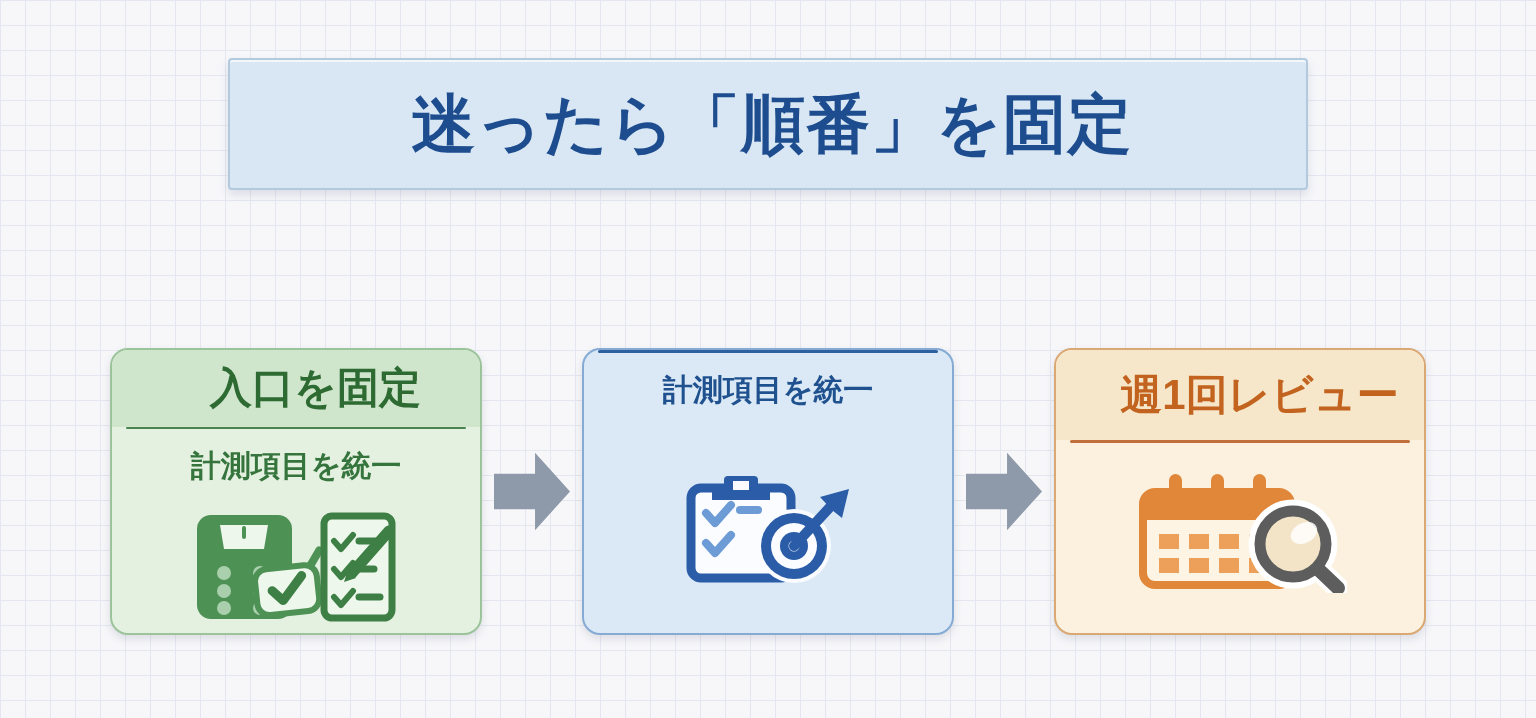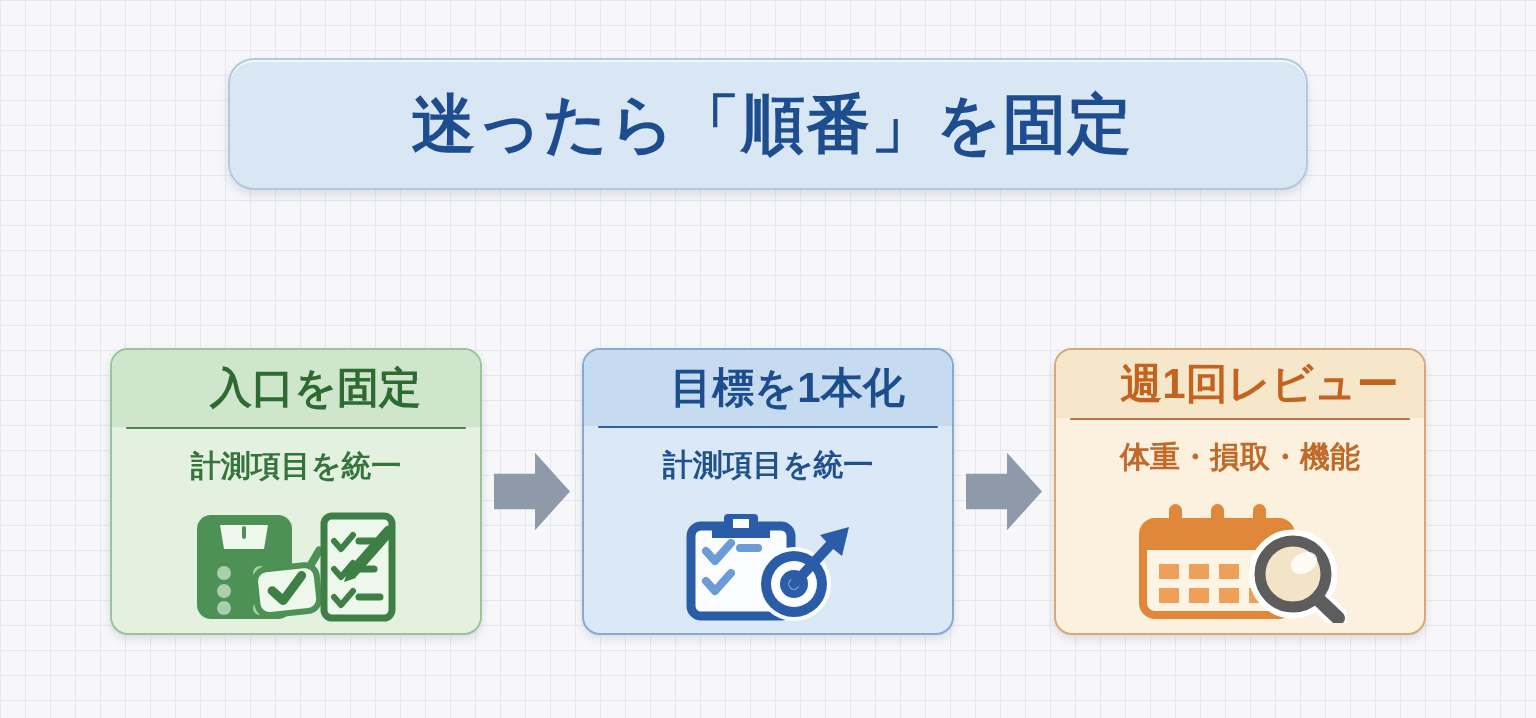--- a/index.html
+++ b/index.html
@@ -16,21 +16,21 @@
   }
 
   
   .banner {
     position: absolute;
     top: 58px; left: 50%;
     transform: translateX(-50%);
     width: 1080px; height: 132px;
     background: var(--banner-bg, #d9e7f5);
     border: 2px solid var(--banner-border, #b3cade);
-    border-radius: 26px;
+    border-radius: 4px;
     display: flex; align-items: center; justify-content: center;
     box-shadow: 0 5px 10px rgba(90,110,140,.18), inset 0 2px 0 rgba(255,255,255,.65);
     padding-left: 8px;
   }
   .banner-text {
     font-size: 64px;
     font-weight: 800;
     color: var(--banner-text, #1d4d8e);
     letter-spacing: 1px;
     white-space: nowrap;
@@ -149,23 +149,20 @@
           <line x1="156" y1="62" x2="193" y2="20" stroke="var(--icon-dark)" stroke-width="11" stroke-linecap="round"></line>
           <polygon points="148,71 160,67 152,58" fill="var(--icon-dark)"></polygon>
         </svg>
       </div>
     </div>
   </div>
 
   <div class="arrow"></div>
 
   <div class="card" id="card-1" style="--head: #c6dbef; --body: #dbe9f6; --border: #85abd4; --line: #2e5f9e; --title: #1c4d8e; --sub: #1f518f; --icon: #2a5ca8; --icon-light: #6d9bd6; --paper: #fafcff;">
-    <div class="card-head">
-      <div class="card-title">目標を1本化</div>
-    </div>
     <div class="card-sep"></div>
     <div class="card-body">
       <div class="card-sub">計測項目を統一</div>
       <div class="card-icon">
         <svg width="172" height="113" viewBox="0 0 172 113">
 
           <rect x="9" y="16" width="100" height="90" rx="10" fill="var(--paper)" stroke="var(--icon)" stroke-width="9"></rect>
           <rect x="30" y="17" width="58" height="11" fill="var(--icon)"></rect>
           <rect x="42" y="4" width="34" height="19" rx="4" fill="var(--icon)"></rect>
           <rect x="51" y="9" width="16" height="9" fill="var(--paper)"></rect>
@@ -188,21 +185,20 @@
   </div>
 
   <div class="arrow"></div>
 
   <div class="card" id="card-2" style="--head: #f7e7ca; --body: #fbf1de; --border: #d9a874; --line: #c0703a; --title: #c2641f; --sub: #c06a2a; --icon: #e0873a; --icon-light: #eda05a; --paper: #fdf4e4; --mag: #5d5d5d; --lens: #f3e4c8;">
     <div class="card-head">
       <div class="card-title">週1回レビュー</div>
     </div>
     <div class="card-sep"></div>
     <div class="card-body">
-      <div class="card-sub">体重・損取・機能</div>
       <div class="card-icon">
         <svg width="214" height="121" viewBox="0 0 214 121">
 
           <rect x="10" y="20" width="148" height="93" rx="12" fill="var(--paper)" stroke="var(--icon)" stroke-width="8"></rect>
           <path d="M10 32 a12 12 0 0 1 12 -12 h124 a12 12 0 0 1 12 12 v16 h-148 z" fill="var(--icon)"></path>
           <g fill="var(--icon)">
             <rect x="36" y="2" width="13" height="30" rx="6.5"></rect>
             <rect x="78" y="2" width="13" height="30" rx="6.5"></rect>
             <rect x="120" y="2" width="13" height="30" rx="6.5"></rect>
           </g>

